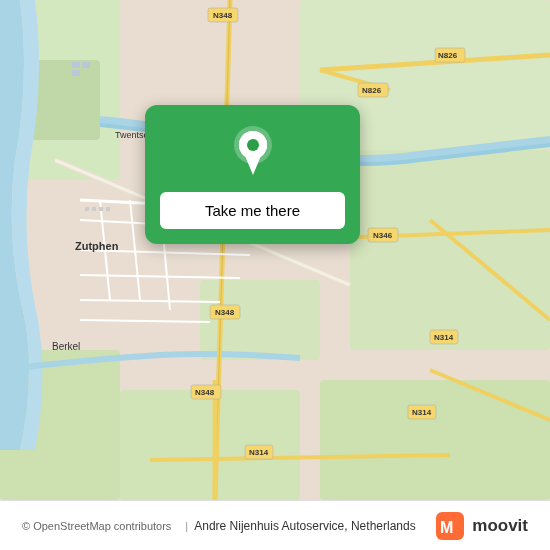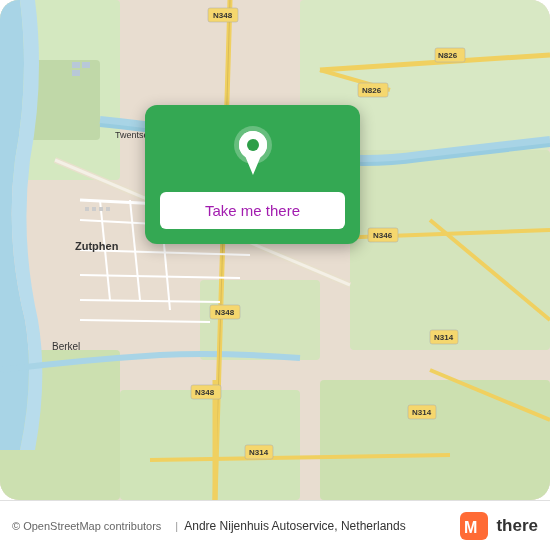--- a/index.html
+++ b/index.html
@@ -15,21 +15,20 @@
       width: 550px;
       height: 550px;
     }
 
     #map-bg {
       width: 550px;
       height: 500px;
       background-color: #e8e0d8;
       position: relative;
       overflow: hidden;
-      border-radius: 19px;
     }
 
     
     #map-svg {
       position: absolute;
       top: 0; left: 0;
       width: 550px;
       height: 500px;
     }
 
@@ -43,41 +42,41 @@
       border-radius: 12px;
       padding: 20px 15px 15px 15px;
       display: flex;
       flex-direction: column;
       align-items: center;
       box-shadow: 0 4px 15px rgba(0,0,0,0.3);
     }
 
     #take-me-there-btn {
       background: #ffffff;
-      color: #a21caf;
+      color: #000000;
       border: none;
       border-radius: 6px;
       padding: 10px 30px;
       font-size: 15px;
       font-weight: 500;
       cursor: pointer;
       width: 100%;
       text-align: center;
     }
 
     
     #bottom-bar {
       width: 550px;
       height: 50px;
       background: #ffffff;
       border-top: 1px solid #e0e0e0;
       display: flex;
       align-items: center;
       justify-content: space-between;
-      padding: 0 12px;
+      padding: 0 22px;
     }
 
     #location-info {
       display: flex;
       align-items: center;
       gap: 6px;
       font-size: 13px;
       color: #333;
     }
 
@@ -217,16 +216,16 @@
       <span id="openstreetmap-credit">© OpenStreetMap contributors</span>
       <span style="color:#999; font-size:11px; margin-left:8px;">|</span>
       <span style="font-size:12px; color:#333; ">Andre Nijenhuis Autoservice, Netherlands</span>
     </div>
     <div id="moovit-logo">
 
       <svg width="28" height="28" viewBox="0 0 28 28" xmlns="http://www.w3.org/2000/svg">
         <rect width="28" height="28" rx="6" fill="#ff6b35"></rect>
         <text x="4" y="21" font-size="16" font-weight="bold" fill="white">M</text>
       </svg>
-      <span id="moovit-text" style="font-size:17px; font-weight:bold; color:#333; margin-left:4px;">there</span>
+      <span id="moovit-text" style="font-size:17px; font-weight:bold; color:#333; margin-left:4px;">moovit</span>
     </div>
   </div>
 </div>
 
 </body></html>

